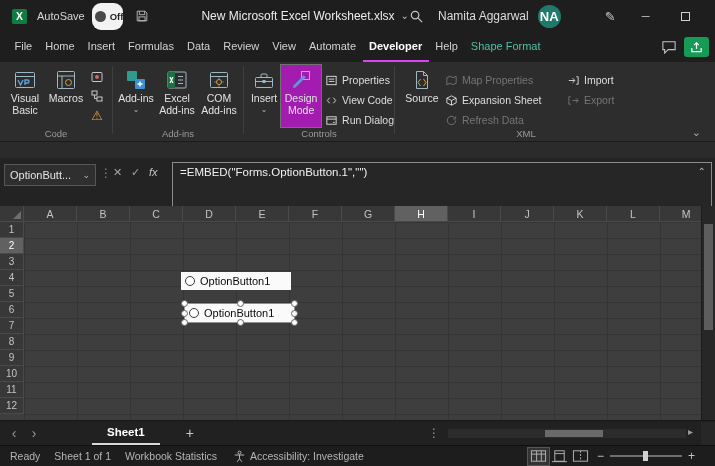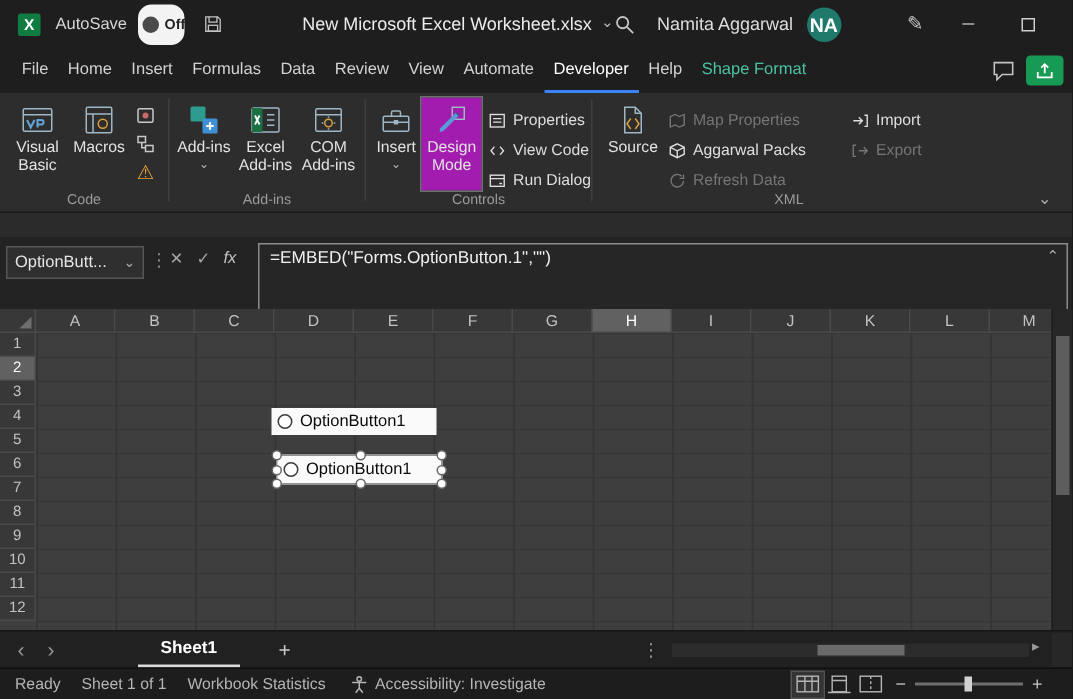--- a/index.html
+++ b/index.html
@@ -21,21 +21,21 @@
   .user-name{margin-left:14px;font-size:12px;color:#dcdcdc;white-space:nowrap;}
   .avatar{margin-left:9px;width:23px;height:23px;border-radius:50%;background:var(--avatar-bg,#1f7a6b);display:flex;align-items:center;justify-content:center;font-size:13px;font-weight:bold;color:#fff;cursor:pointer;}
   .pen-btn{margin-left:44px;font-size:13px;color:#c9c9c9;cursor:pointer;}
   .win-btns{display:flex;height:100%;margin-left:10px;}
   .win-btn{width:40px;height:32px;display:flex;align-items:center;justify-content:center;color:#cfcfcf;font-size:11px;cursor:pointer;}
   .max-box{width:9px;height:9px;border:1px solid #cfcfcf;display:block;}
 
   
   .ribbon-tabs{position:absolute;left:0;top:32px;width:715px;height:30px;background:#1e1e1e;display:flex;align-items:stretch;padding-left:8px;}
   .rtab{padding:0 6.5px;display:flex;align-items:center;font-size:11px;color:#d2d2d2;cursor:pointer;border-bottom:2px solid transparent;white-space:nowrap;}
-  .rtab.active{color:#ffffff;font-weight:normal;border-bottom:2px solid #3b82f6;}
+  .rtab.active{color:#ffffff;font-weight:bold;border-bottom:2px solid #d946ef;}
   .rtab.contextual{color:var(--contextual-tab,#4cc2a4);}
   .tabrow-right{position:absolute;right:6px;top:0;height:30px;display:flex;align-items:center;gap:7px;}
   .comment-btn{display:flex;align-items:center;cursor:pointer;}
   .share-btn{width:25px;height:20px;border-radius:3px;background:var(--accent-green,#189b54);display:flex;align-items:center;justify-content:center;cursor:pointer;}
 
   
   .ribbon{position:absolute;left:0;top:62px;width:715px;height:80px;background:#2d2d2d;border-bottom:1px solid #1b1b1b;display:flex;}
   .rgroup{position:relative;height:100%;display:flex;align-items:flex-start;padding-top:3px;}
   .rg-label{position:absolute;bottom:2px;left:0;right:0;text-align:center;font-size:9.5px;color:#9b9b9b;}
   .vdiv{width:1px;height:68px;background:#3f3f3f;margin-top:4px;}
@@ -328,21 +328,21 @@
           <svg width="13" height="13" viewBox="0 0 14 14" fill="none" stroke="currentColor">
               <path d="M2 4l3.5-1.5 3 1.5L12 2.5V10l-3.5 1.5-3-1.5L2 11.5z"></path>
             </svg>
           <span class="slabel">Map Properties</span>
         </div>
         <div class="small-btn">
           <svg width="13" height="13" viewBox="0 0 14 14" fill="none" stroke="currentColor">
               <path d="M7 2l5 2.5v5L7 12 2 9.5v-5z"></path>
               <path d="M2 4.5l5 2.5 5-2.5M7 7v5"></path>
             </svg>
-          <span class="slabel">Aggarwal Packs</span>
+          <span class="slabel">Expansion Sheet</span>
         </div>
         <div class="small-btn disabled">
           <svg width="13" height="13" viewBox="0 0 14 14" fill="none" stroke="currentColor">
               <path d="M11.5 7a4.5 4.5 0 11-1.3-3.2"></path>
               <path d="M11.5 2.5v2.8H8.7"></path>
             </svg>
           <span class="slabel">Refresh Data</span>
         </div>
       </div>
       <div class="sbtn-col" style="width:70px;">

